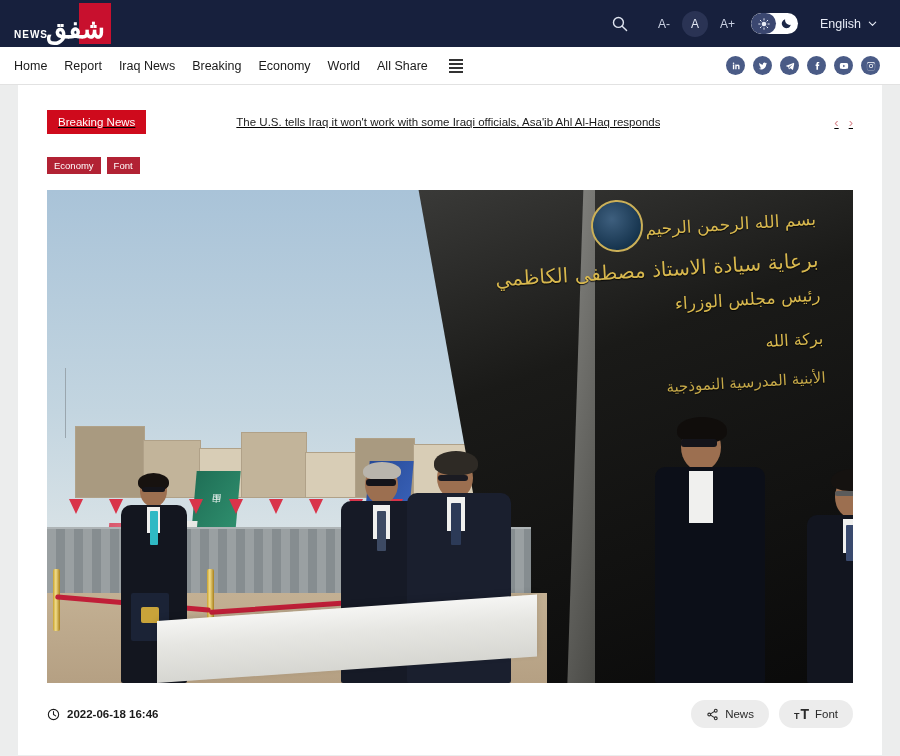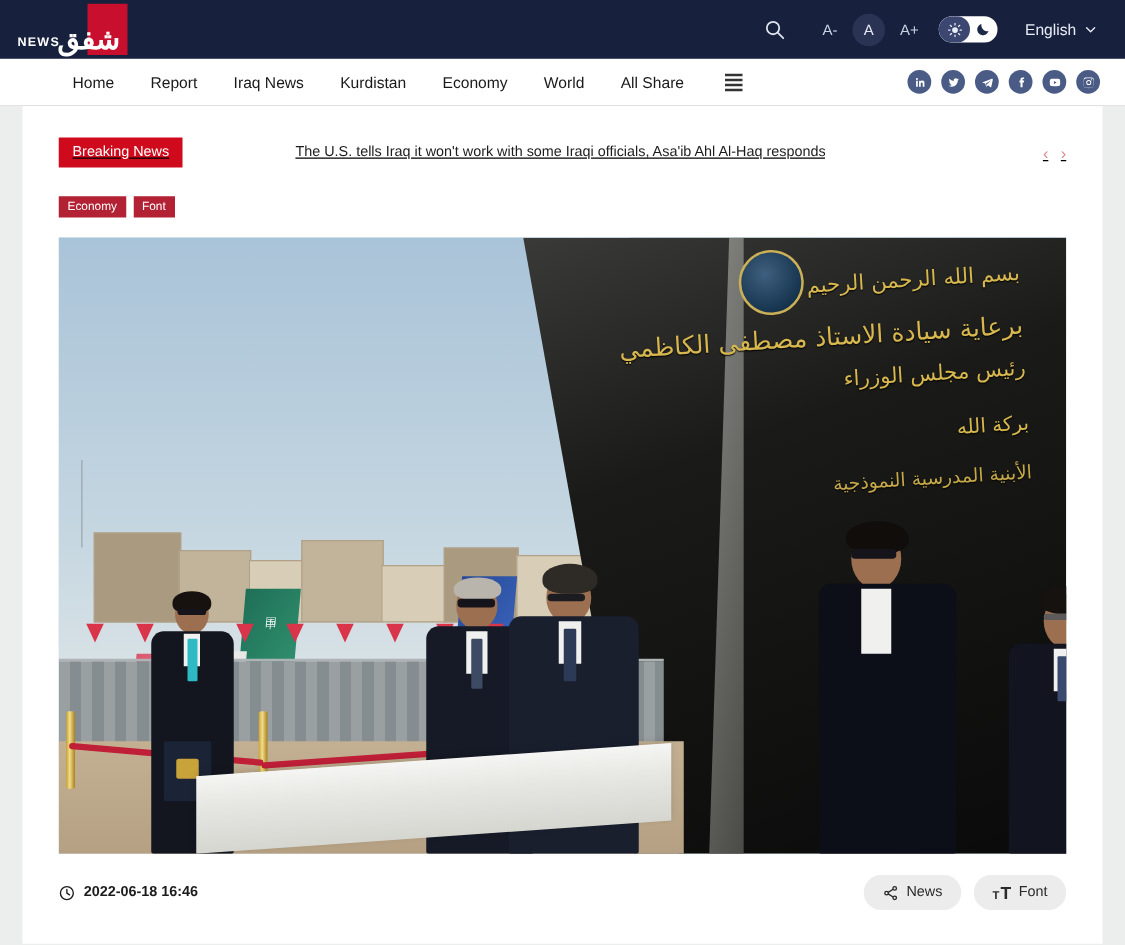--- a/index.html
+++ b/index.html
@@ -29,21 +29,21 @@
     color: #ffffff;
     font-size: 10px;
     font-weight: bold;
     letter-spacing: 1px;
     margin-bottom: 7px;
     margin-right: -2px;
     z-index: 3;
   }
   .logo-ar {
     color: #ffffff;
-    font-size: 23px;
+    font-size: 27px;
     font-weight: bold;
     line-height: 1;
     margin-bottom: 4px;
     z-index: 3;
     direction: rtl;
     letter-spacing: -1px;
   }
   .logo-block {
     position: absolute;
     right: -6px; top: 3px;
@@ -98,21 +98,21 @@
   }
 
   
   .navbar {
     height: 38px;
     background: #ffffff;
     border-bottom: 1px solid #e2e2e2;
     display: flex; align-items: center;
     padding: 0 20px 0 14px;
   }
-  .nav-links { display: flex; align-items: flex-end; gap: 29px; margin-left: 44px; }
+  .nav-links { display: flex; align-items: flex-end; gap: 17px; }
   .nav-link {
     font-size: 12.5px; color: #1a1a1a;
     text-decoration: none; cursor: pointer;
     white-space: nowrap;
   }
   .burger { display: flex; flex-direction: column; gap: 2px; cursor: pointer; margin-left: 4px; }
   .burger i { display: block; width: 14px; height: 2px; background: #333; }
   .socials { margin-left: auto; display: flex; align-items: center; gap: 8px; }
   .soc {
     width: 19px; height: 19px; border-radius: 50%;
@@ -367,21 +367,21 @@
       </svg>
     </div>
   </div>
 </div>
 
 <div class="navbar">
   <div class="nav-links">
     <a class="nav-link">Home</a>
     <a class="nav-link">Report</a>
     <a class="nav-link">Iraq News</a>
-    <a class="nav-link">Kurdistan</a>
+    <a class="nav-link">Breaking</a>
     <a class="nav-link">Economy</a>
     <a class="nav-link">World</a>
     <a class="nav-link">All Share</a>
     <span class="burger">
       <i></i>
         <i></i>
         <i></i>
         <i></i>
     </span>
   </div>

